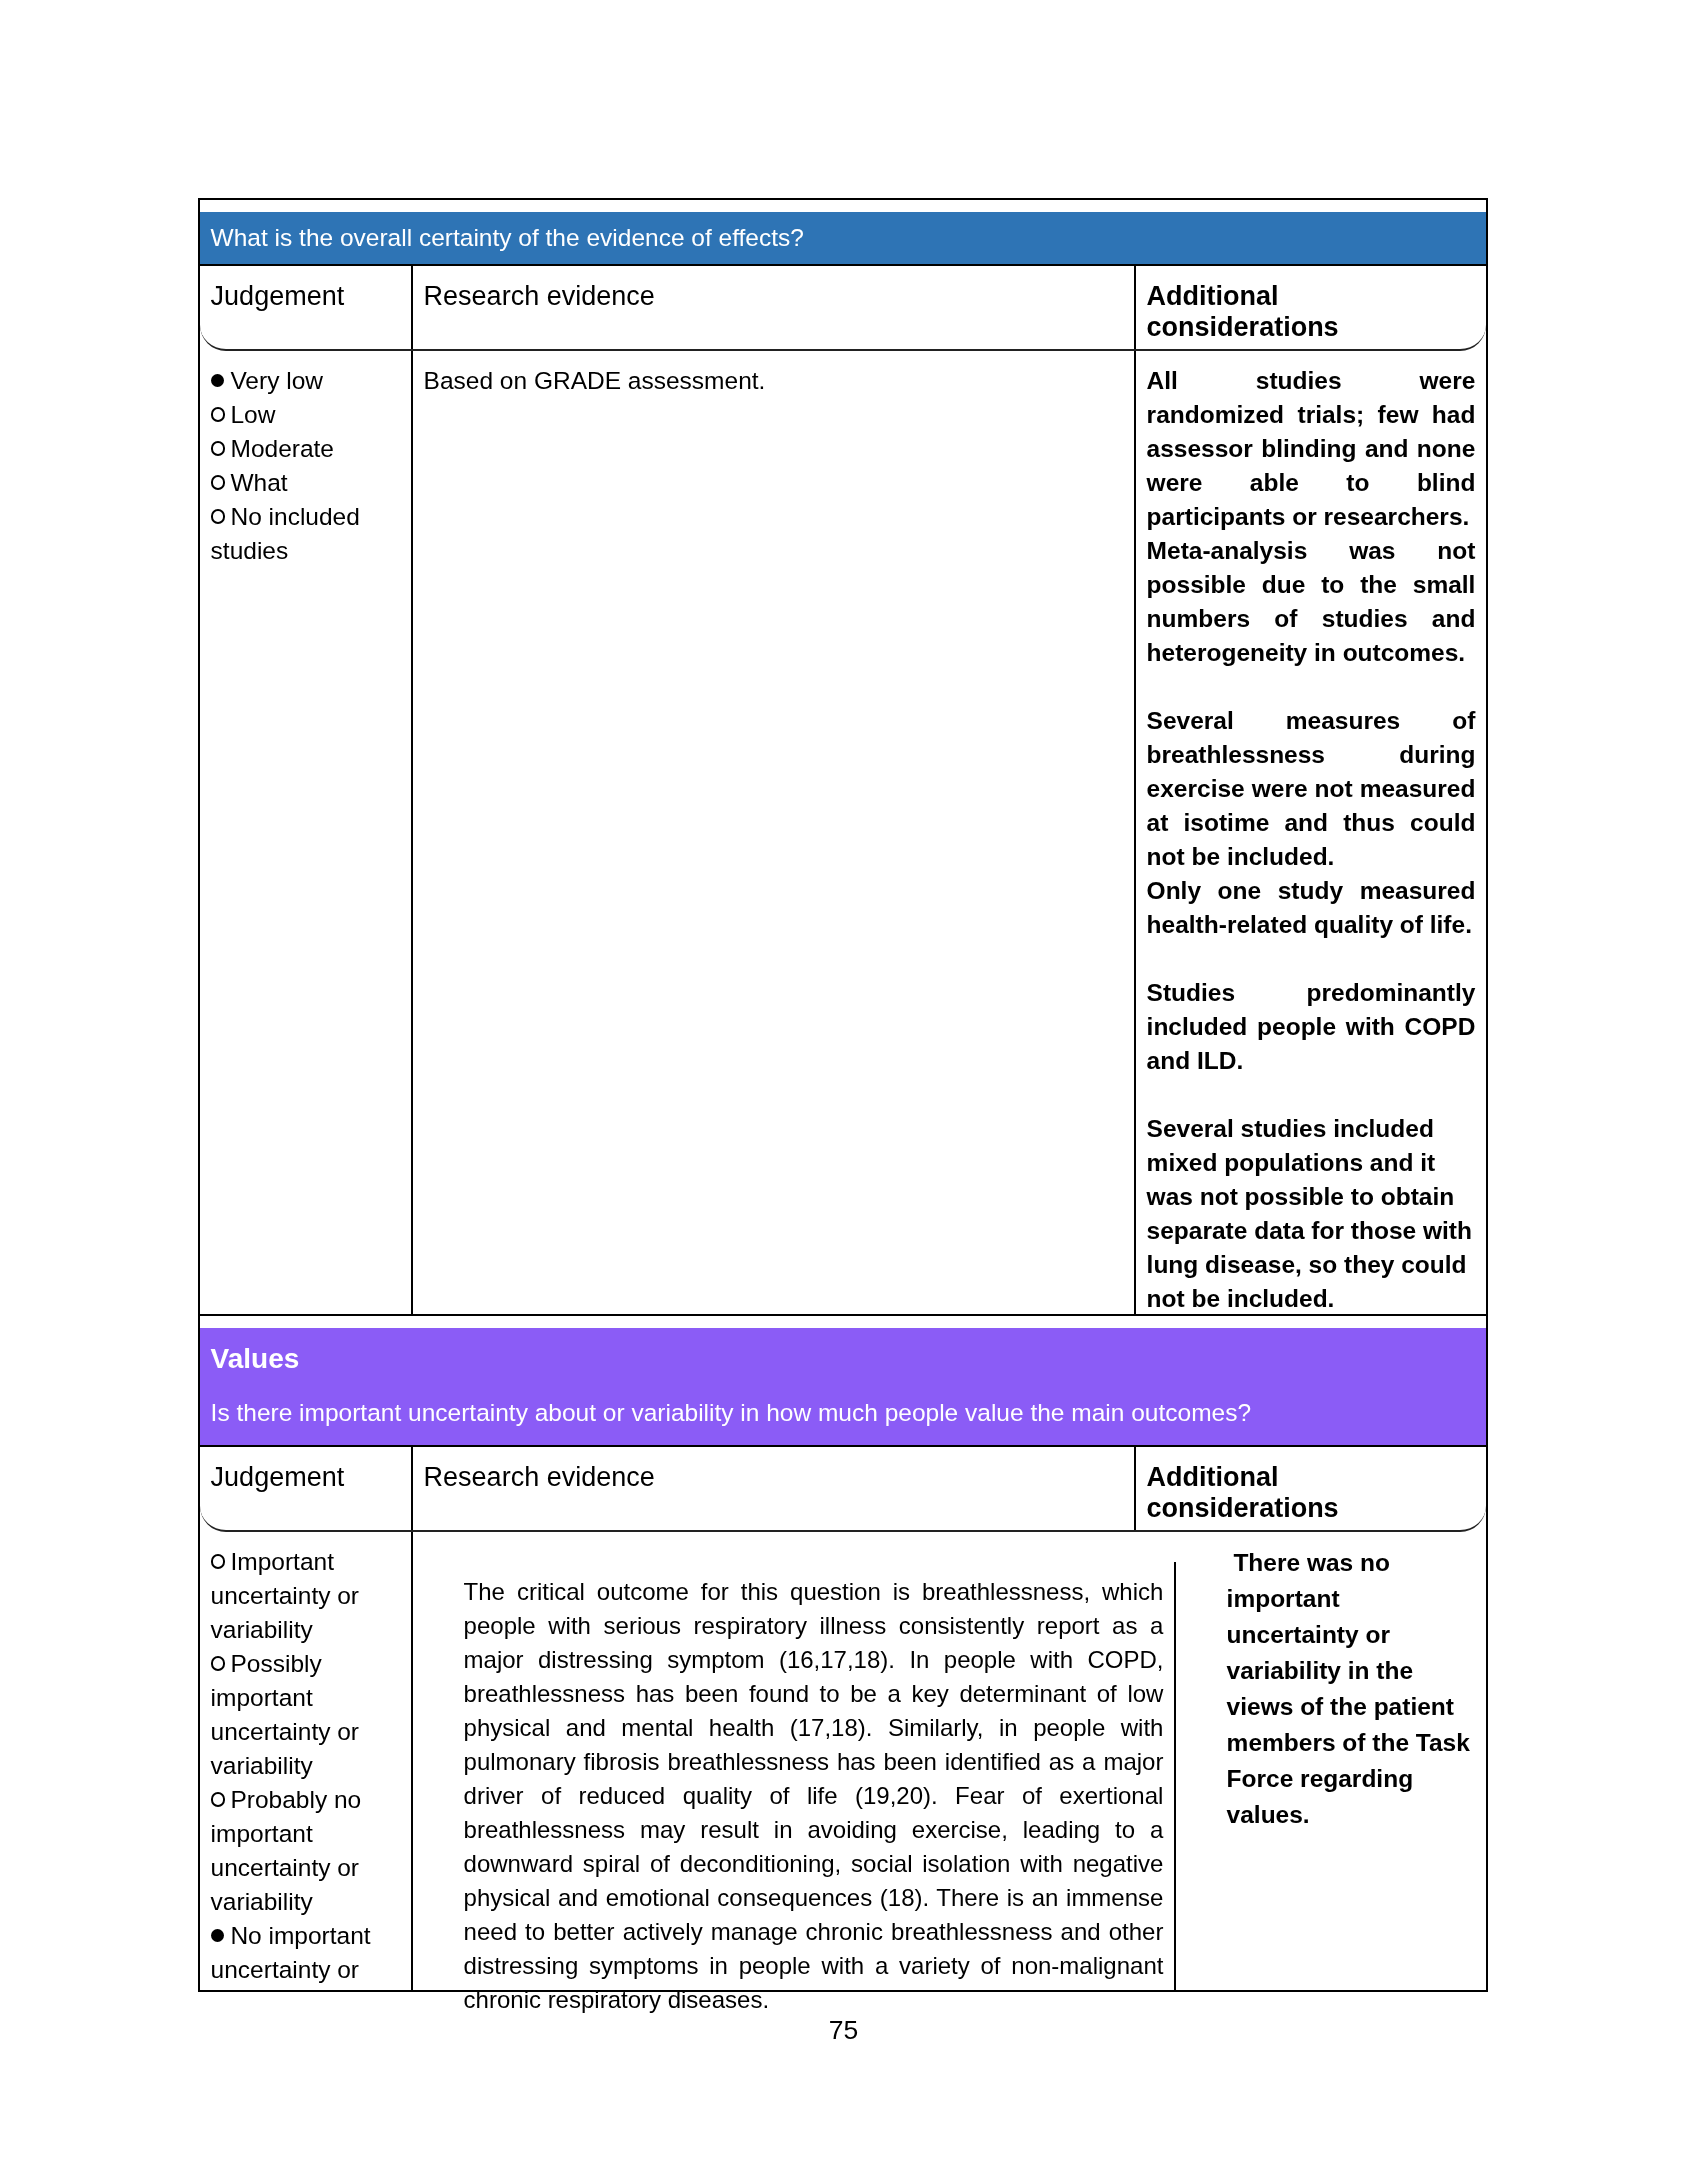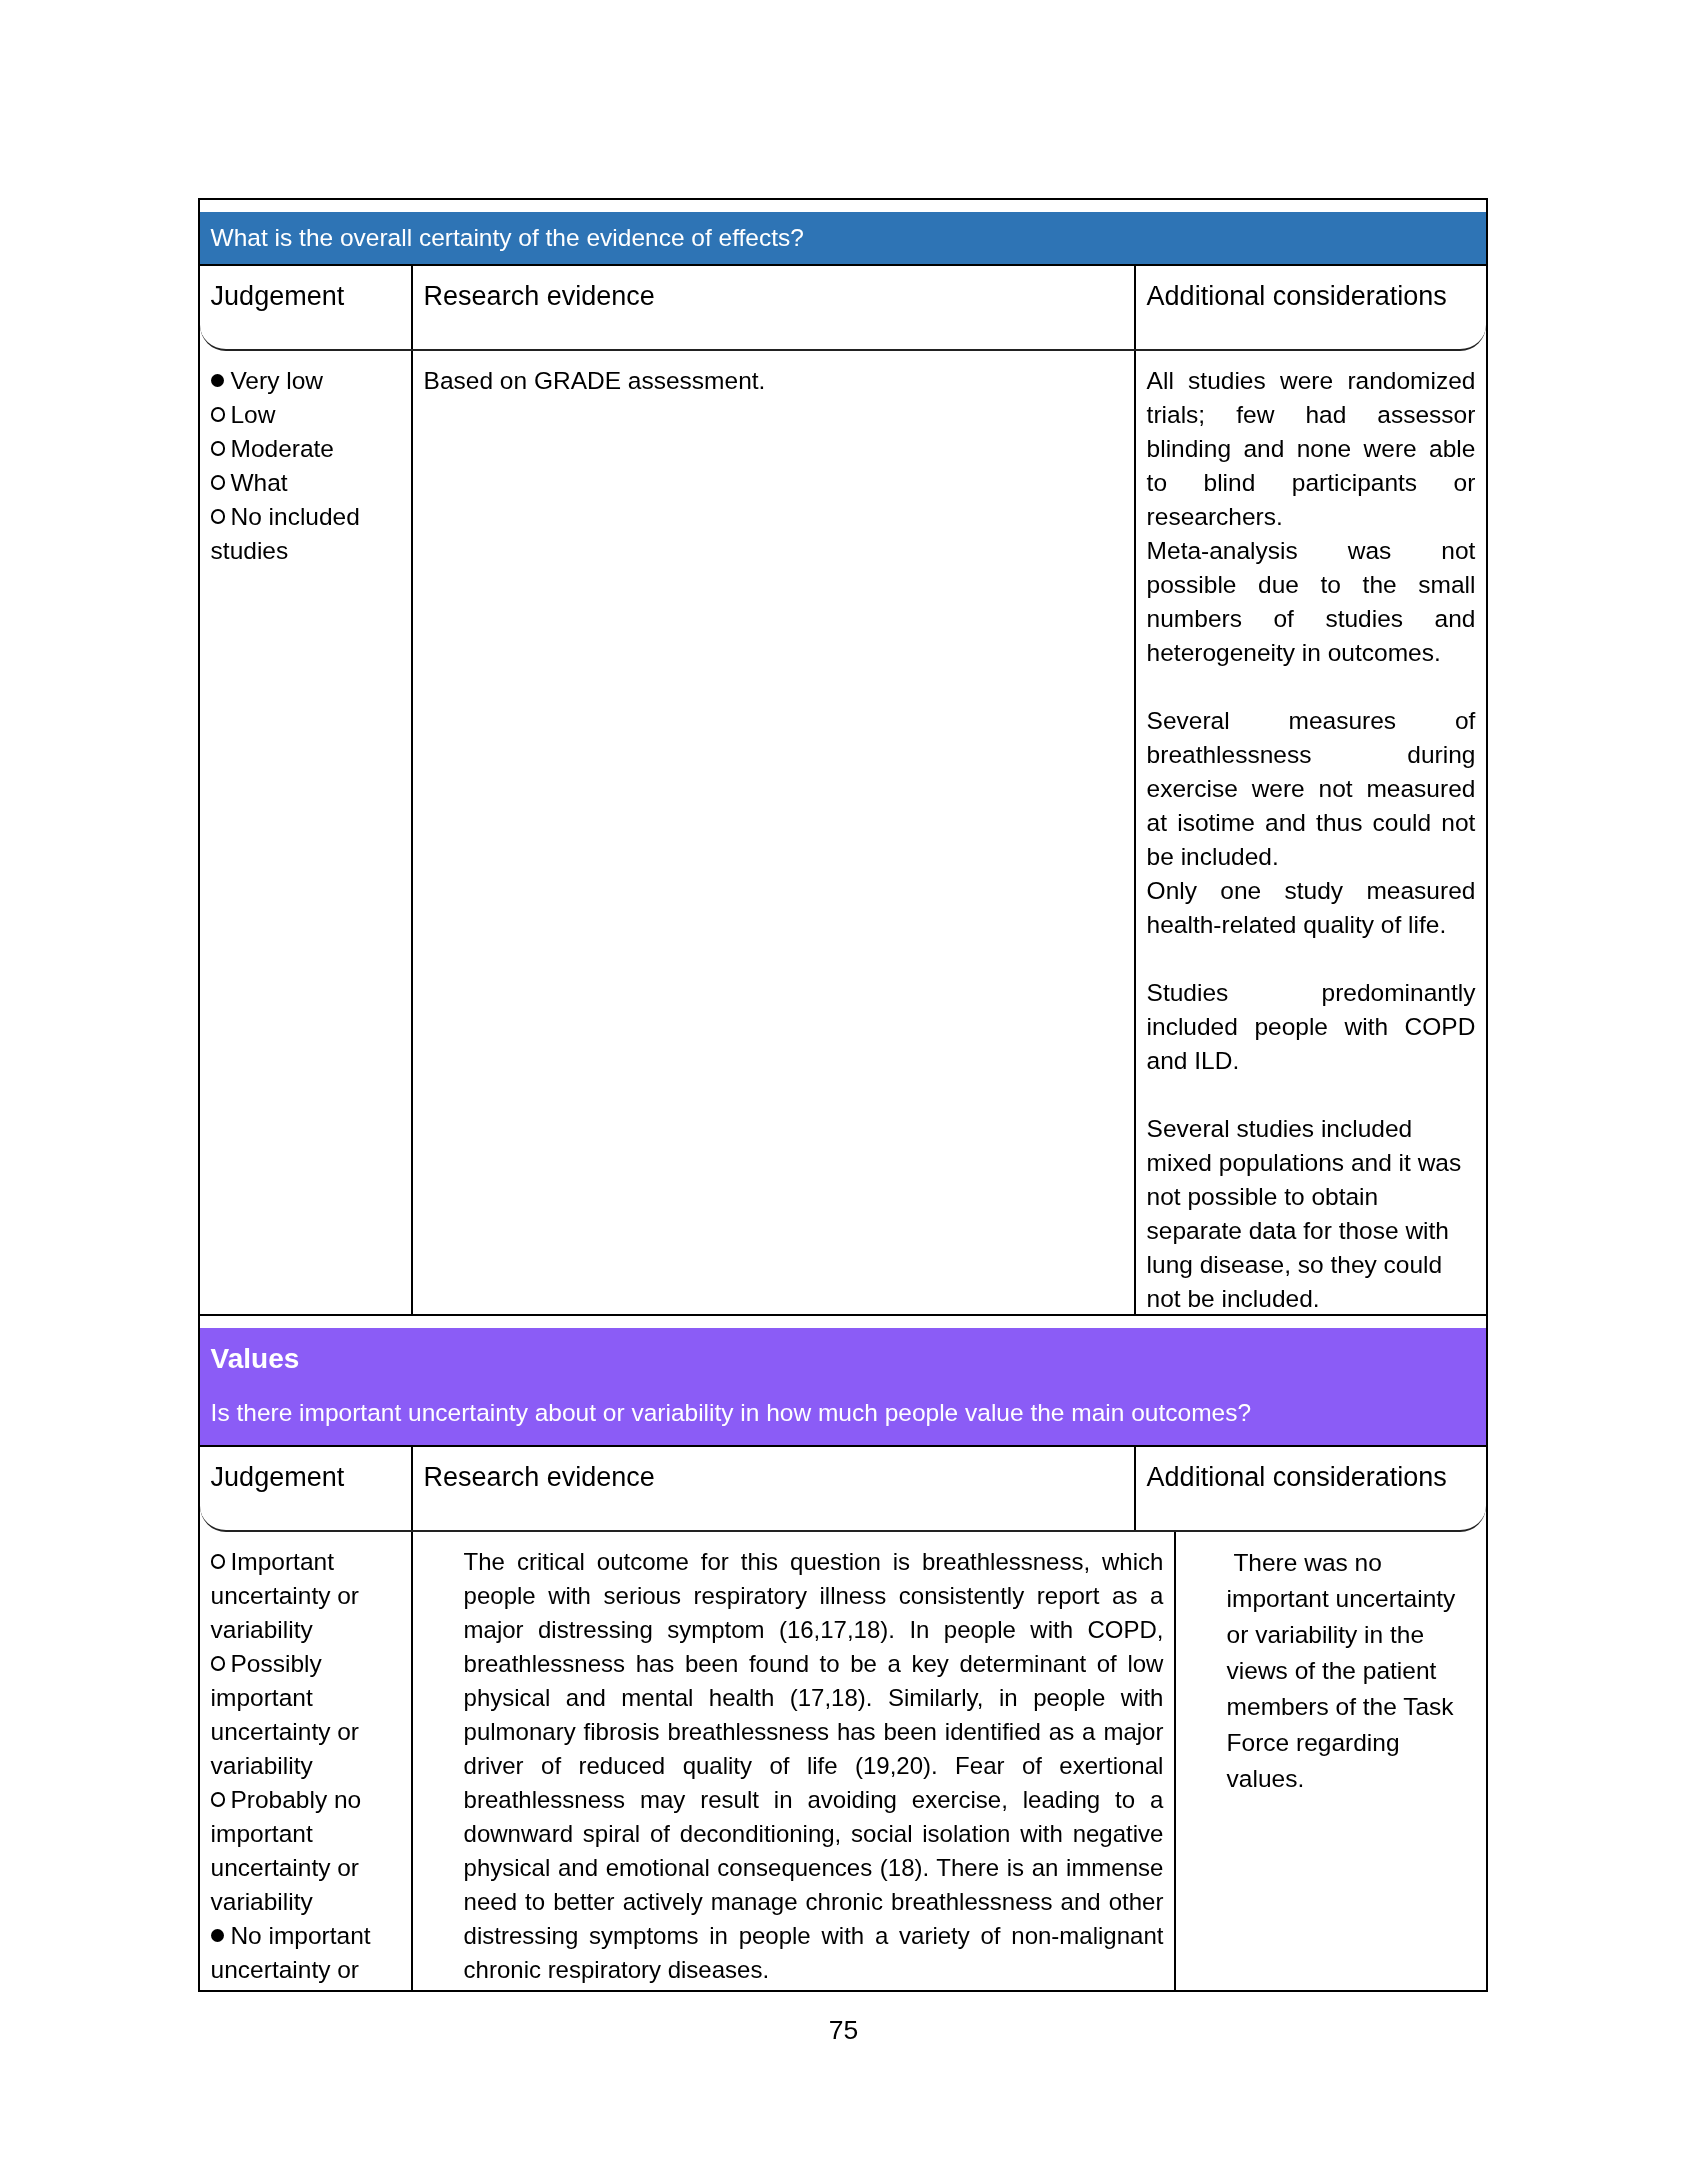--- a/index.html
+++ b/index.html
@@ -25,21 +25,21 @@
       margin-top: 12px;
     }
     .banner .q { font-size: 24.5px; line-height: 1; }
     .banner-1 { height: 54px; display: flex; align-items: center; }
     .banner-2 { height: 119px; padding-top: 17px; }
     .banner-2 .title { font-size: 28px; font-weight: bold; line-height: 1; margin-bottom: 28px; }
 
     .cell { box-sizing: border-box; padding: 0 10.6px; }
     .c1 { width: 213px; border-right: 2.6px solid #000; }
     .c2 { width: 723px; border-right: 2.6px solid #000; }
-    .c3 { flex: 1; }
+    .c3 { flex: 1; font-weight: bold; }
 
     .hdr { height: 85px; border-bottom: 2.6px solid #222; border-radius: 26px; }
     .hdr .cell { padding-top: 14.6px; font-size: 27px; }
 
     .body1 { height: 965px; border-bottom: 2.6px solid #000; }
     .body2 { height: 458px; gap: 40px; }
 
     .body1 .cell, .body2 .cell { padding-top: 13.2px; font-size: 24.5px; line-height: 34px; }
 
     .opt { display: block; }
@@ -50,21 +50,21 @@
     }
     .circle-filled {
       display: inline-block; width: 13.2px; height: 13.2px; background: #000;
       border-radius: 50%; vertical-align: middle; margin-right: 6.6px; margin-top: -4px;
     }
 
     .just { text-align: justify; text-align-last: left; }
     .para { display: block; }
     .gap { display: block; height: 34px; }
 
-    .evidence2 { font-size: 24px !important; line-height: 34px !important; text-align: justify; }
+    .evidence2 { font-size: 24px !important; line-height: 34px !important; text-align: justify; margin-top: 30px; }
 
     .add2 { font-size: 24.5px; line-height: 36px !important; }
 
     .page-num {
       position: absolute; left: 0; width: 1687px; top: 2015px; text-align: center;
       font-size: 26.5px;
     }
   </style>
 </head>
 <body>

